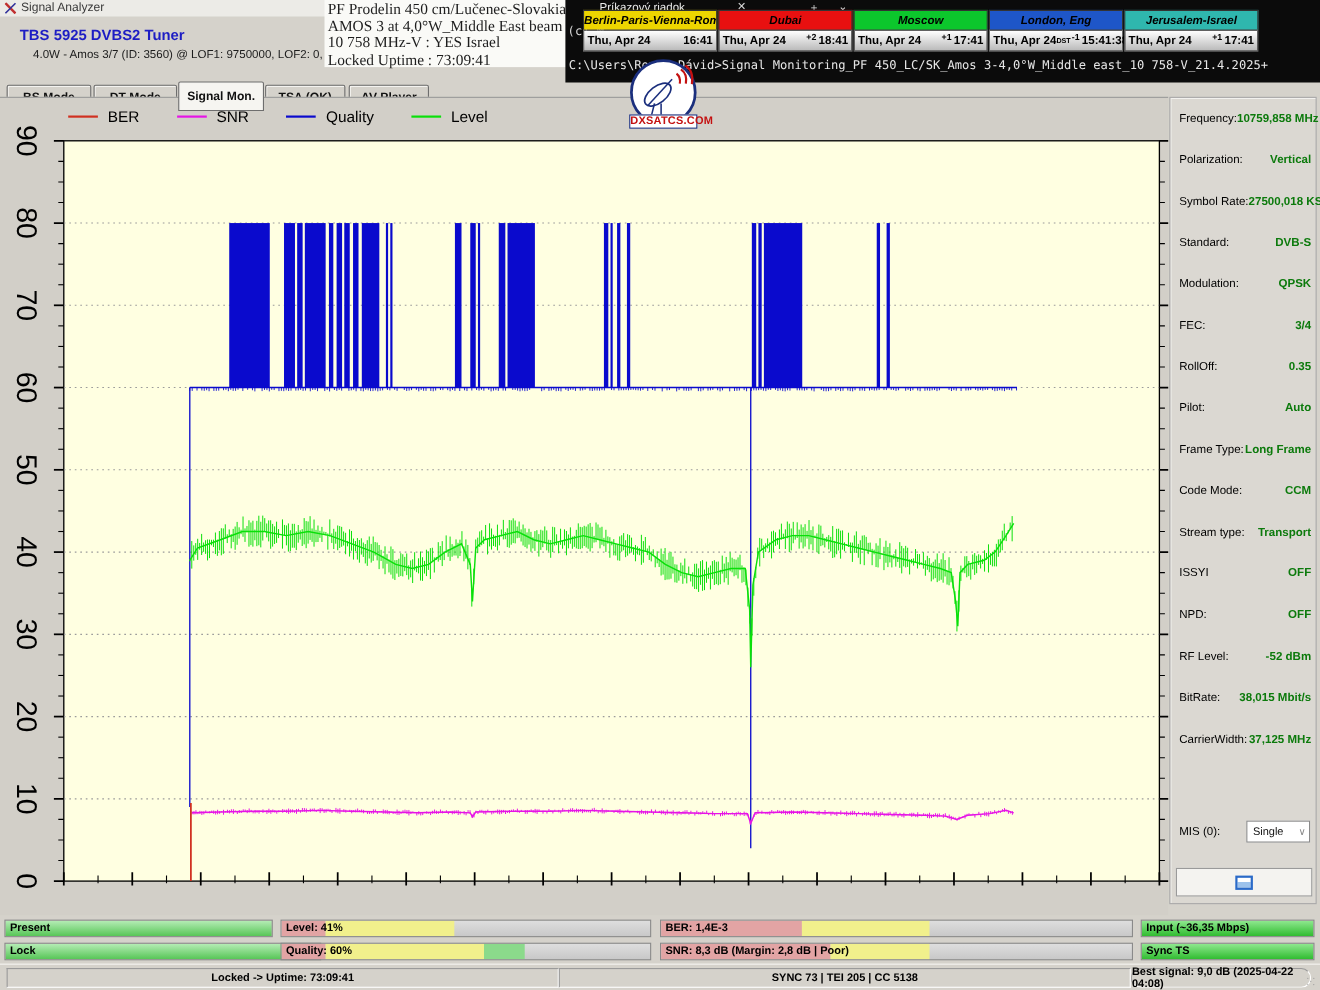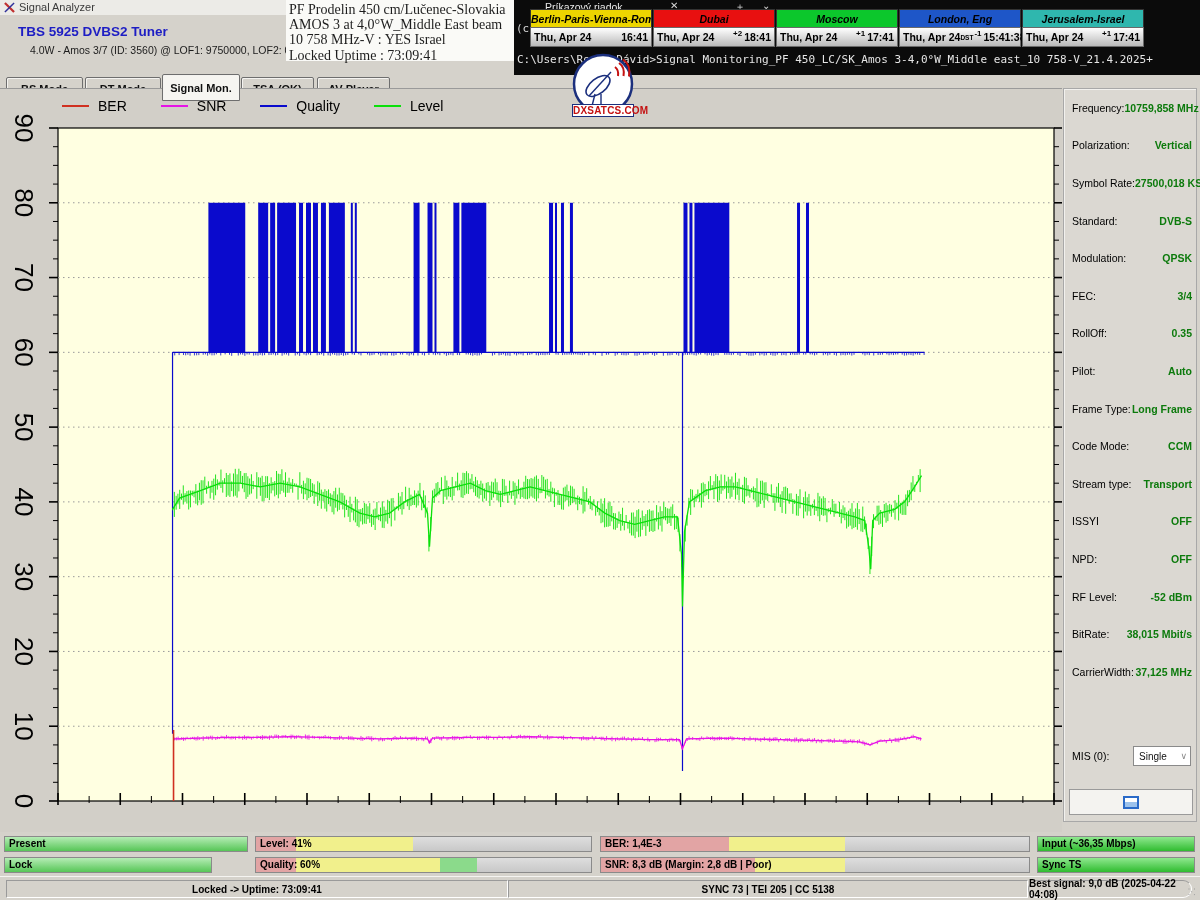--- a/index.html
+++ b/index.html
@@ -7,21 +7,21 @@
   body { font-family:"Liberation Sans", sans-serif; }
   #screen { position:relative; width:1200px; height:900px; overflow:hidden; background:#d5d2cb; }
 
   
   .win-titlebar { position:absolute; left:0; top:0; width:514px; height:15px; background:#ecebe7;text-align:right; }
   .app-icon { position:absolute; left:4px; top:2px; width:11px; height:11px; }
   .win-title { position:absolute; left:19px; top:1px; font-size:11px; color:#3a3a3a; }
   .tuner-title { position:absolute; left:18px; top:24px; font-size:13.5px; font-weight:700; color:#1d1dc4; }
   .tuner-sub { position:absolute; left:30px; top:44px; font-size:10.5px; color:#1c1c1c; }
 
-  .info-block { position:absolute; left:286px; top:0; width:234px; height:61px; background:#fafaf7; padding:2px 0 0 3px; }
+  .info-block { position:absolute; left:295px; top:0; width:234px; height:61px; background:#fafaf7; padding:2px 0 0 3px; }
   .info-line { font-family:"Liberation Serif", serif; font-size:14px; line-height:15.2px; color:#1d1d1d; white-space:nowrap; }
 
   
   .tab-bar { position:absolute; left:0; top:72px; width:514px; height:30px;text-decoration:underline; }
   .tab { position:absolute; top:5px; height:23px; background:#d5d2cb; border:1px solid #6e6e6e;
          border-radius:2px 2px 0 0; box-shadow:inset 1px 1px 0 #f4f3f0; font-size:11px; font-weight:700;
          color:#111; display:flex; align-items:center; justify-content:center; }
   .tab.active { top:2px; height:27px; background:#f6f5f1; z-index:2; }
   #tab0 { left:6px;  width:77px; }
   #tab1 { left:85px; width:76px; }
@@ -1565,21 +1565,21 @@
     <div class="zones">
         <div class="zone" style="width: 30%; background: rgb(226, 164, 164);"></div>
         <div class="zone" style="width: 27%; background: rgb(241, 240, 140);"></div>
       </div>
     <span class="bar-label">BER: 1,4E-3</span>
   </div>
   <div class="bar green2" style="left:1037px; top:836px; width:158px;">
     <span class="bar-label">Input (~36,35 Mbps)</span>
   </div>
 
-  <div class="bar green" style="left:4px; top:857px; width:208px;">
+  <div class="bar green" style="left:4px; top:857px; width:288px;">
     <span class="bar-label">Lock</span>
   </div>
   <div class="bar progress" style="left:255px; top:857px; width:337px;">
     <div class="zones">
         <div class="zone" style="width: 12%; background: rgb(226, 164, 164);"></div>
         <div class="zone" style="width: 43%; background: rgb(241, 240, 140);"></div>
         <div class="zone" style="width: 11%; background: rgb(139, 218, 139);"></div>
       </div>
     <span class="bar-label">Quality: 60%</span>
   </div>

